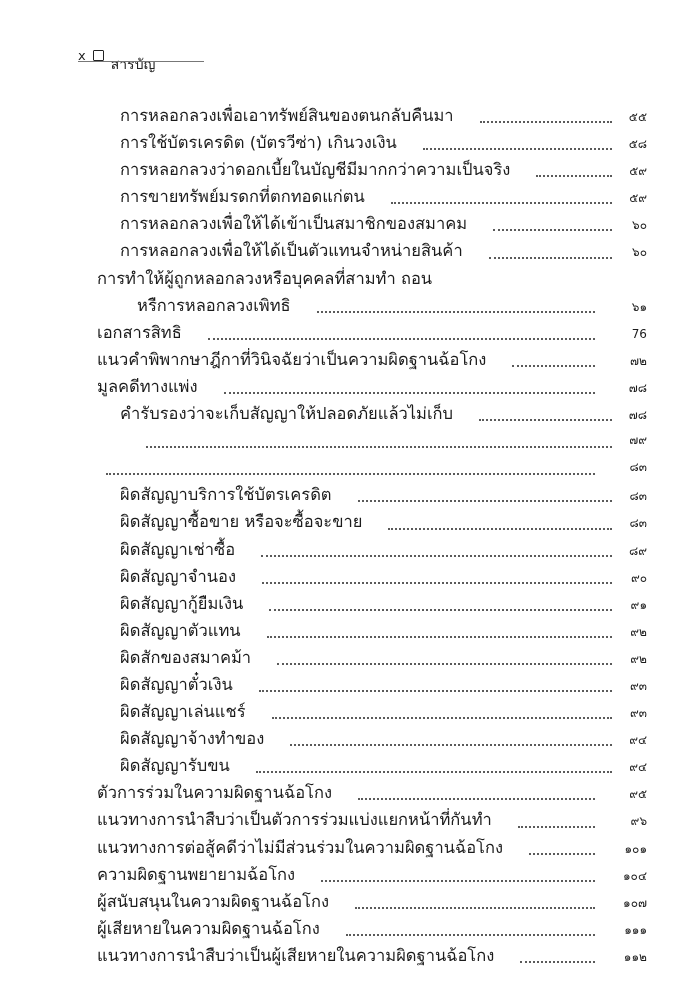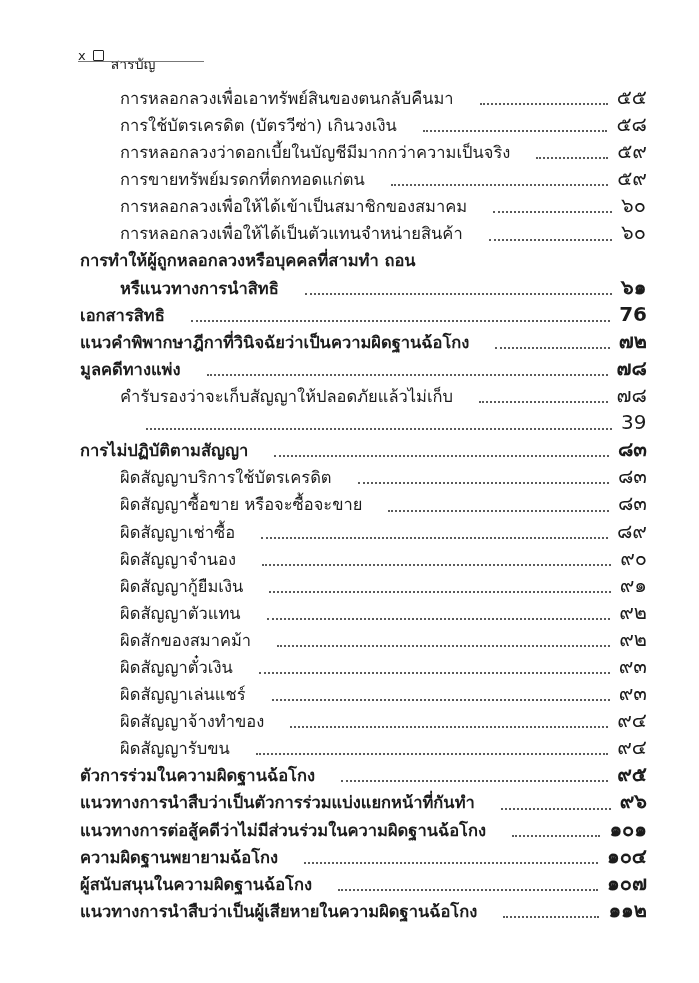--- a/index.html
+++ b/index.html
@@ -24,44 +24,45 @@
     border:1.6px solid #222;border-radius:1px;
     box-sizing:border-box;
   }
   .rh-title{font-size:14px;margin-top:17px;}
   .header-rule{
     position:absolute;left:78px;top:61px;
     width:126px;height:1px;background:#777;
   }
   
   .toc{
-    position:absolute;left:80px;right:52px;top:84px;
+    position:absolute;left:80px;right:52px;top:102px;
   }
   .toc-row{
     display:flex;align-items:baseline;
     height:27.1px;
     font-size:16.5px;
     line-height:27.1px;
     white-space:nowrap;
   }
   .toc-row.level-1{padding-left:40px;}
   .toc-row.bold .toc-label,
-  .toc-row.bold .toc-page{font-weight:700;}
+  .toc-row.bold .toc-page{font-weight:400;margin-left:17px;}
   .toc-label{flex:0 0 auto;}
   .toc-leader{
     flex:1 1 auto;
     border-bottom:2px dotted #5a5a5a;
     margin:0 9px 0 26px;
     align-self:flex-end;
     transform:translateY(-6px);
     min-width:12px;
   }
   .toc-page{
     flex:0 0 auto;
-    font-size:20px;
+    font-size:12px;
+    text-align:right;
     min-width:26px;
   }
 </style>
 </head>
 <body>
 
 <div class="page">
 
   <div class="running-header">
     <span class="rh-pageno">x</span>
@@ -99,21 +100,21 @@
       <div class="toc-row level-1">
       <span class="toc-label">การหลอกลวงเพื่อให้ได้เป็นตัวแทนจำหน่ายสินค้า</span>
       <span class="toc-leader"></span>
       <span class="toc-page">๖๐</span>
     </div>
       <div class="toc-row level-0 bold no-leader">
       <span class="toc-label">การทำให้ผู้ถูกหลอกลวงหรือบุคคลที่สามทำ ถอน</span>
 
     </div>
       <div class="toc-row level-1 bold">
-      <span class="toc-label">หรืแนวทางการนำสิทธิ</span>
+      <span class="toc-label">หรืการหลอกลวงเพิทธิ</span>
       <span class="toc-leader"></span>
       <span class="toc-page">๖๑</span>
     </div>
       <div class="toc-row level-0 bold">
       <span class="toc-label">เอกสารสิทธิ</span>
       <span class="toc-leader"></span>
       <span class="toc-page">76</span>
     </div>
       <div class="toc-row level-0 bold">
       <span class="toc-label">แนวคำพิพากษาฎีกาที่วินิจฉัยว่าเป็นความผิดฐานฉ้อโกง</span>
@@ -125,24 +126,23 @@
       <span class="toc-leader"></span>
       <span class="toc-page">๗๘</span>
     </div>
       <div class="toc-row level-1">
       <span class="toc-label">คำรับรองว่าจะเก็บสัญญาให้ปลอดภัยแล้วไม่เก็บ</span>
       <span class="toc-leader"></span>
       <span class="toc-page">๗๘</span>
     </div>
       <div class="toc-row level-1">
       <span class="toc-leader"></span>
-      <span class="toc-page">39</span>
-    </div>
-      <div class="toc-row level-0 bold">
-      <span class="toc-label">การไม่ปฏิบัติตามสัญญา</span>
+      <span class="toc-page">๗๙</span>
+    </div>
+      <div class="toc-row level-0 bold">
       <span class="toc-leader"></span>
       <span class="toc-page">๘๓</span>
     </div>
       <div class="toc-row level-1">
       <span class="toc-label">ผิดสัญญาบริการใช้บัตรเครดิต</span>
       <span class="toc-leader"></span>
       <span class="toc-page">๘๓</span>
     </div>
       <div class="toc-row level-1">
       <span class="toc-label">ผิดสัญญาซื้อขาย หรือจะซื้อจะขาย</span>
@@ -213,19 +213,24 @@
       <span class="toc-label">ความผิดฐานพยายามฉ้อโกง</span>
       <span class="toc-leader"></span>
       <span class="toc-page">๑๐๔</span>
     </div>
       <div class="toc-row level-0 bold">
       <span class="toc-label">ผู้สนับสนุนในความผิดฐานฉ้อโกง</span>
       <span class="toc-leader"></span>
       <span class="toc-page">๑๐๗</span>
     </div>
       <div class="toc-row level-0 bold">
+      <span class="toc-label">ผู้เสียหายในความผิดฐานฉ้อโกง</span>
+      <span class="toc-leader"></span>
+      <span class="toc-page">๑๑๑</span>
+    </div>
+      <div class="toc-row level-0 bold">
       <span class="toc-label">แนวทางการนำสืบว่าเป็นผู้เสียหายในความผิดฐานฉ้อโกง</span>
       <span class="toc-leader"></span>
       <span class="toc-page">๑๑๒</span>
     </div>
     </div>
 
 </div>
 
 </body></html>

